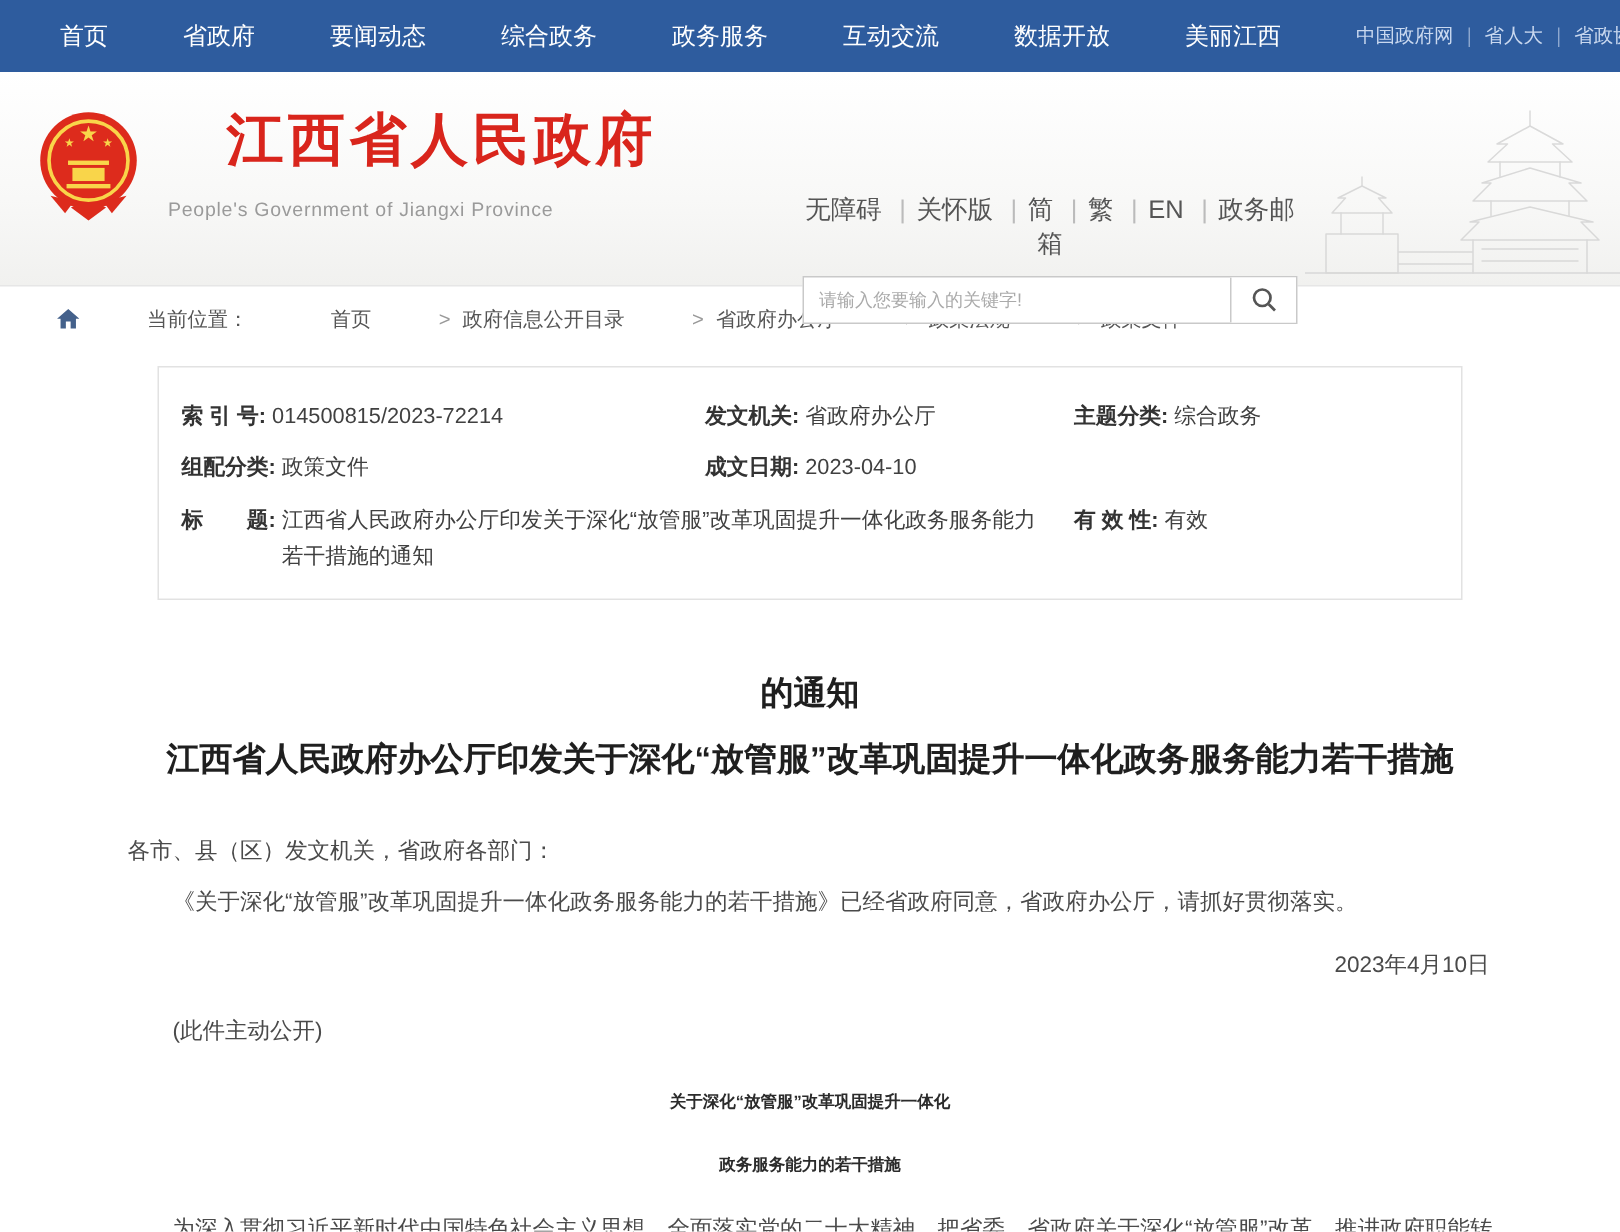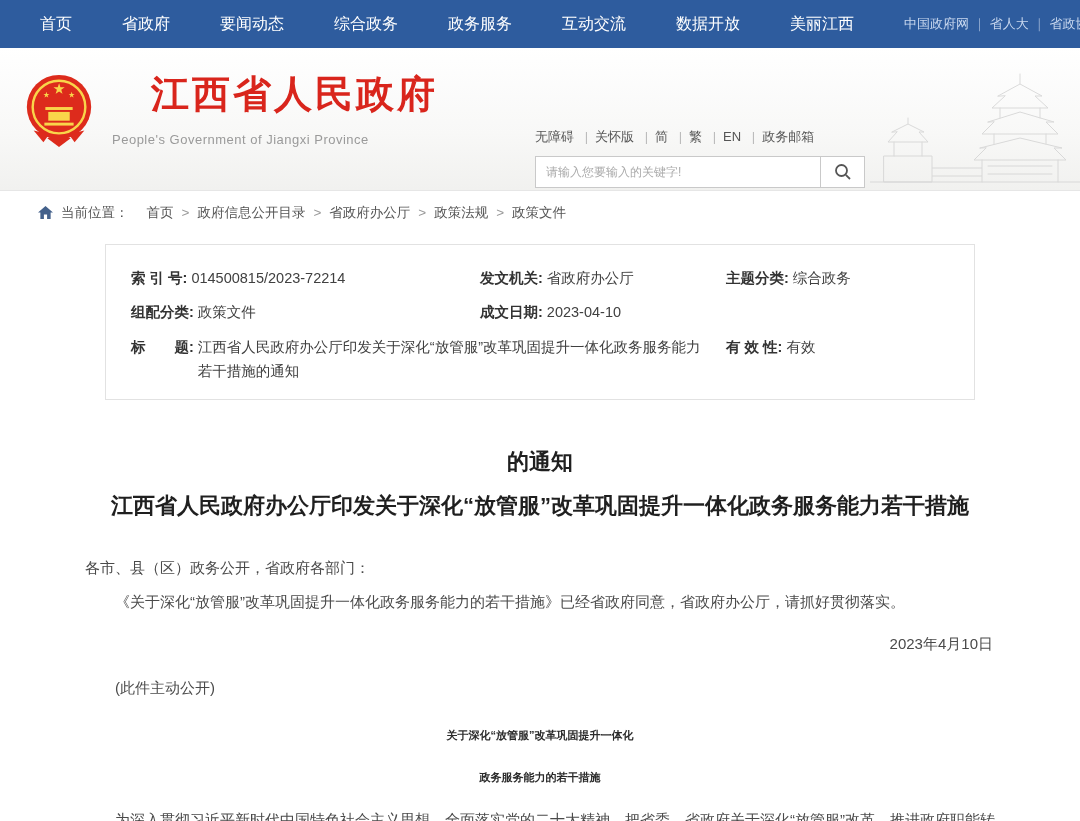--- a/index.html
+++ b/index.html
@@ -30,51 +30,51 @@
   }
   .logo { position:absolute; left:20px; top:22px; display:flex; align-items:center; }
   .emblem { width:78px; height:78px; flex:0 0 auto; }
   .logo-text { margin-left:14px; }
   .site-title {
     font-size:38px; font-weight:bold; color:#d9251c; letter-spacing:3px; line-height:44px;margin-left:39px;
   }
   .site-subtitle { font-size:13px; color:#9a9a9a; letter-spacing:.5px; margin-top:16px; }
 
   .header-tools { position:absolute; left:535px; top:80px; width:330px; }
-  .quick-links { text-align:left; font-size:13px; color:#555; }
+  .quick-links { text-align:center; font-size:17px; color:#555; }
   .quick-links span { cursor:pointer; }
   .quick-links span + span::before { content:"|"; color:#bbb; margin:0 7px; }
   .search-box {
     margin-top:10px; height:32px; display:flex; border:1px solid #c9c9c9; background:#fff;
   }
   .search-box input {
     flex:1; border:none; outline:none; padding:0 10px; font-size:12px; color:#444;
     font-family:"Liberation Sans", sans-serif; background:transparent;
   }
   .search-box input::placeholder { color:#aaa; }
   .search-btn {
     width:44px; border:none; border-left:1px solid #c9c9c9; background:#fff;
     display:flex; align-items:center; justify-content:center; cursor:pointer;
   }
   .pavilion { position:absolute; right:0; top:8px; width:210px; height:132px; opacity:.75; }
 
   
   .breadcrumb {
     height:44px; border-top:1px solid #e6e6e6; display:flex; align-items:center;
-    padding-left:38px; font-size:13.5px; color:#666; background:#fff;
+    padding-left:38px; font-size:13.5px; color:#666; background:#fff;gap:37px;
   }
   .breadcrumb .home-icon { margin-right:8px; display:flex; }
   .breadcrumb .crumb { color:#555; cursor:pointer; }
   .breadcrumb .crumb + .crumb::before { content:">"; color:#999; margin:0 8px; cursor:default; }
   .breadcrumb .loc-label { margin-right:18px; color:#555; }
 
   
   .meta-panel {
     width:870px; margin:10px auto 0; border:1px solid #e2e2e2; background:#fff;
-    padding:16px 0 12px 10px;
+    padding:16px 0 12px 0;
     display:grid; grid-template-columns:349px 246px auto; row-gap:0;
   }
   .meta-cell { display:flex; align-items:flex-start; padding-left:15px; min-height:34px; line-height:34px; font-size:14.5px; }
   .meta-cell.span2 { grid-column:1 / span 2; }
   .meta-label { font-weight:bold; color:#333; white-space:pre; flex:0 0 auto; }
   .meta-value { color:#404040; margin-left:4px; }
   .meta-cell.wrap { line-height:24px; padding-top:6px; padding-bottom:4px; }
   .meta-cell.wrap .meta-value { max-width:560px; }
 
   
@@ -224,21 +224,21 @@
     <span class="meta-value">有效</span>
   </div>
 </div>
 
 <div class="doc">
   <h1 class="doc-title">
     <span>的通知</span>
     <span>江西省人民政府办公厅印发关于深化“放管服”改革巩固提升一体化政务服务能力若干措施</span>
   </h1>
 
-  <p class="salutation">各市、县（区）政务公开，省政府各部门：</p>
+  <p class="salutation">各市、县（区）发文机关，省政府各部门：</p>
   <p class="indent notice">《关于深化“放管服”改革巩固提升一体化政务服务能力的若干措施》已经省政府同意，省政府办公厅，请抓好贯彻落实。</p>
   <p class="doc-date">2023年4月10日</p>
   <p class="indent doc-note">(此件主动公开)</p>
 
   <h2 class="attach-title">
     <span>关于深化“放管服”改革巩固提升一体化</span>
     <span>政务服务能力的若干措施</span>
   </h2>
 
   <p class="indent doc-body">为深入贯彻习近平新时代中国特色社会主义思想，全面落实党的二十大精神，把省委、省政府关于深化“放管服”改革、推进政府职能转变、加快数字政府建设等一系列决策部署落到实处，巩固提升一体化政务服务能力，努力提高政务服务标准化、规范化、智能化、便利化、专业化水平，切实增强企业和群众的获得感和满意度，不断擦亮江西营商环境品牌，争创全国政务服务满意度一等省份，现制定如</p>

